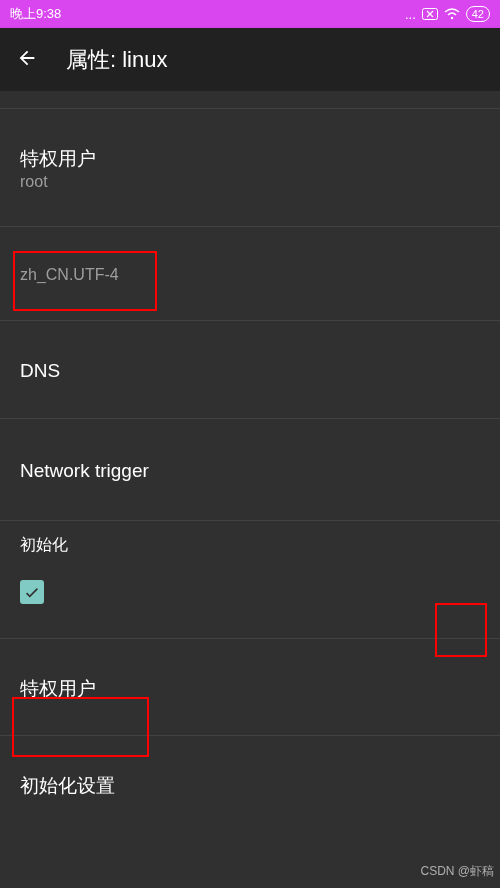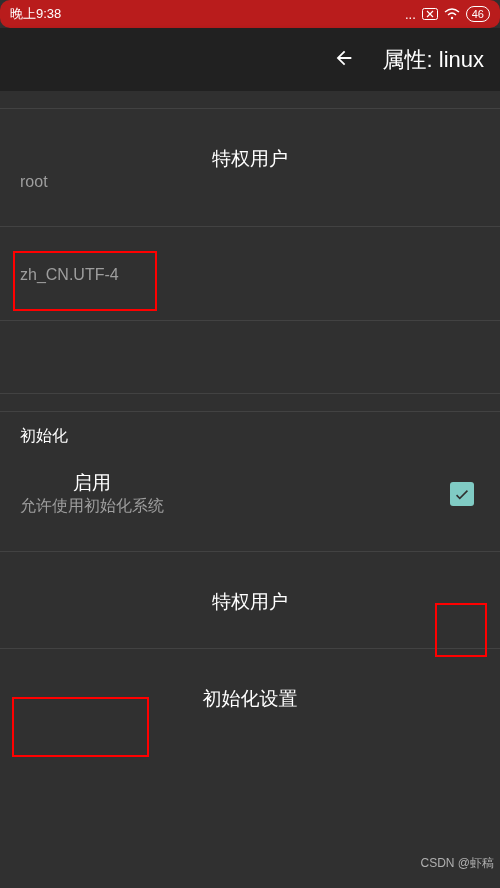--- a/index.html
+++ b/index.html
@@ -7,28 +7,27 @@
       width: 500px;
       height: 888px;
       background: #303030;
       font-family: -apple-system, "Helvetica Neue", Arial, sans-serif;
       color: #ffffff;
       overflow: hidden;
       position: relative;
     }
     .status-bar {
       height: 28px;
-      background: #b91c1c;
+      background: #d946ef;
       display: flex;
       align-items: center;
       justify-content: space-between;
       padding: 8px 10px;
       font-size: 13px;
       color: #ffffff;
-      border-radius: 10px;
     }
     .status-right {
       display: flex;
       align-items: center;
       gap: 6px;
     }
     .status-icons { display: flex; align-items: center; gap: 4px; }
     .battery-box {
       border: 1px solid #fff;
       border-radius: 8px;
@@ -37,21 +36,20 @@
       line-height: 14px;
     }
     .app-bar {
       height: 63px;
       background: #212121;
       display: flex;
       align-items: center;
       padding: 0 16px;
       gap: 28px;
       box-shadow: 0 2px 4px rgba(0,0,0,0.3);
-      justify-content: flex-end;
     }
     .back-arrow {
       font-size: 24px;
       line-height: 1;
       cursor: pointer;
     }
     .app-title {
       font-size: 22px;
       font-weight: 500;
     }
@@ -64,21 +62,20 @@
     }
     .setting-item {
       padding: 17px 20px 17px 20px;
       background: #303030;
     }
     .setting-item.with-top-gap { margin-top: 21px; }
     .setting-title {
       font-size: 19px;
       color: #ffffff;
       line-height: 1.3;
-      text-align: center;
     }
     .setting-sub {
       font-size: 16px;
       color: #9e9e9e;
       margin-top: 0;
       line-height: 1.3;
     }
     .section-header {
       padding: 14px 20px 12px 20px;
       font-size: 16px;
@@ -100,21 +97,21 @@
       margin-right: 6px;
     }
     .checkbox svg { display: block; }
     .highlight-box {
       position: absolute;
       border: 2px solid #ff0000;
       pointer-events: none;
     }
     .watermark {
       position: absolute;
-      bottom: 16px;
+      bottom: 8px;
       right: 6px;
       font-size: 12px;
       color: #b0b0b0;
     }
     .partial-top {
       height: 17px;
       background: #303030;
     }
   </style>
 </head>
@@ -130,21 +127,21 @@
           <path d="M5 3 L11 9 M11 3 L5 9" stroke="#fff" stroke-width="1.2"></path>
         </svg>
     </span>
     <span class="status-icons">
       <svg width="16" height="12" viewBox="0 0 16 12">
           <path d="M1 4 Q8 -2 15 4" fill="none" stroke="#fff" stroke-width="1.3"></path>
           <path d="M4 7 Q8 3 12 7" fill="none" stroke="#fff" stroke-width="1.3"></path>
           <circle cx="8" cy="10" r="1.2" fill="#fff"></circle>
         </svg>
     </span>
-    <span class="battery-box">46</span>
+    <span class="battery-box">42</span>
   </div>
 </div>
 
 <div class="app-bar">
   <span class="back-arrow">
     <svg width="22" height="22" viewBox="0 0 24 24">
         <path d="M20 11H7.8l5.6-5.6L12 4l-8 8 8 8 1.4-1.4L7.8 13H20z" fill="#fff"></path>
       </svg>
   </span>
   <span class="app-title">属性: linux</span>
@@ -159,32 +156,32 @@
     <div class="setting-sub">root</div>
   </div>
   <div class="divider" style="margin-top:17px"></div>
 
   <div class="setting-item with-top-gap">
     <div class="setting-sub">zh_CN.UTF-4</div>
   </div>
   <div class="divider" style="margin-top:17px"></div>
 
   <div class="setting-item with-top-gap">
-  </div>
-  <div class="divider" style="margin-top:17px"></div>
-
+    <div class="setting-title">DNS</div>
+  </div>
+  <div class="divider" style="margin-top:17px"></div>
+
+  <div class="setting-item with-top-gap" style="padding-top:19px;padding-bottom:19px">
+    <div class="setting-title">Network trigger</div>
+  </div>
   <div class="divider" style="margin-top:17px"></div>
 
   <div class="section-header">初始化</div>
 
   <div class="setting-item setting-row" style="padding-top:12px">
-    <div>
-      <div class="setting-title">启用</div>
-      <div class="setting-sub">允许使用初始化系统</div>
-    </div>
     <div class="checkbox">
       <svg width="18" height="18" viewBox="0 0 24 24">
           <path d="M9 16.2l-3.5-3.5L4 14.2 9 19.2 20 8.2l-1.5-1.5z" fill="#303030"></path>
         </svg>
     </div>
   </div>
   <div class="divider" style="margin-top:17px"></div>
 
   <div class="setting-item with-top-gap">
     <div class="setting-title">特权用户</div>

